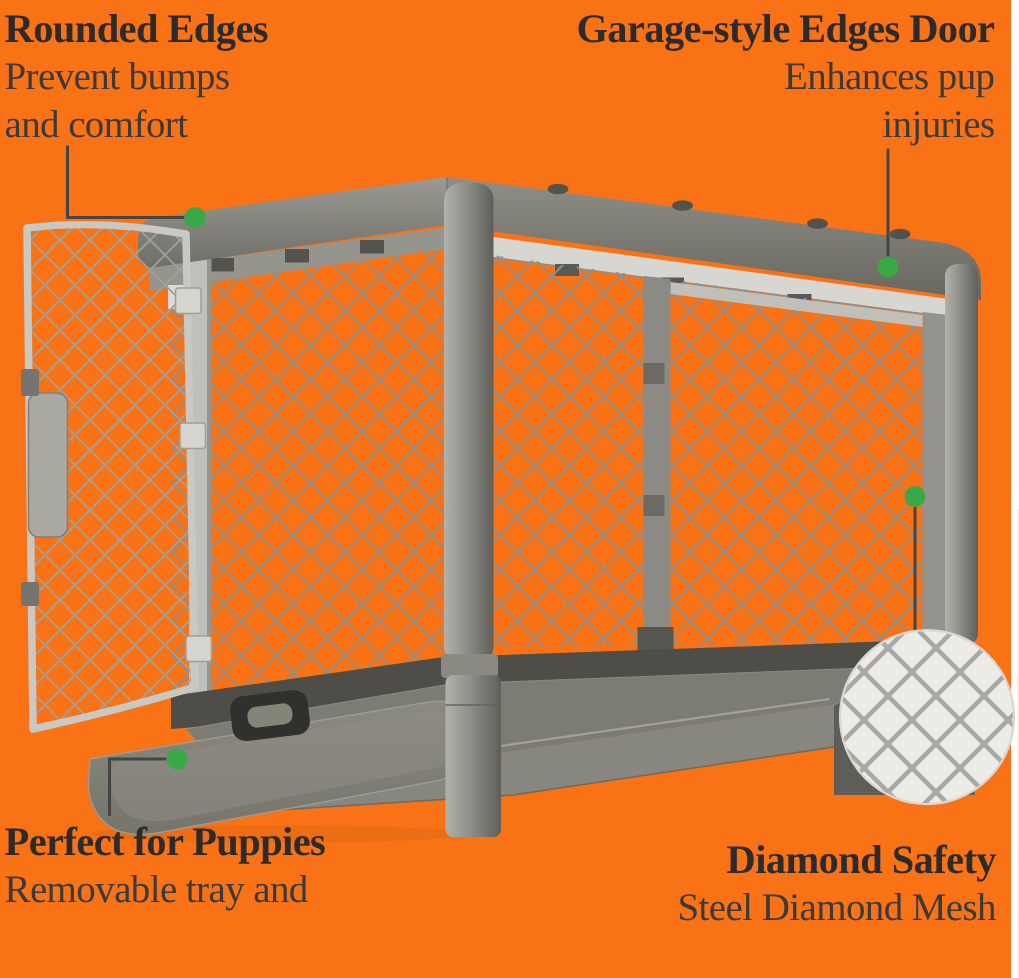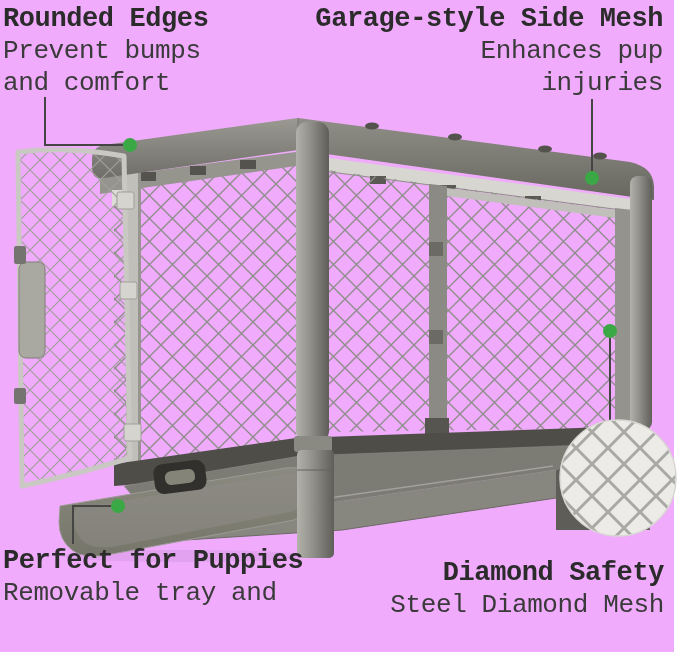--- a/index.html
+++ b/index.html
@@ -1,18 +1,18 @@
 <!DOCTYPE html>
 <html><head>
 <meta charset="utf-8">
 <style>
   html,body{margin:0;padding:0;background:#ffffff;}
   body{width:679px;height:652px;overflow:hidden;}
-  .stage{position:relative;width:674px;height:652px;background:#f0abfc;
-         font-family:Liberation Mono, monospace;}
+  .stage{position:relative;width:674px;height:652px;background:#f97316;
+         font-family:Liberation Serif, serif;}
   .art{position:absolute;left:0;top:0;width:679px;height:652px;display:block;}
   .callout{position:absolute;color:#333;letter-spacing:-0.4px;}
   .callout .c-title{font-weight:bold;font-size:27px;line-height:32px;color:#2b2b2b;}
   .callout .c-line{font-size:26px;line-height:32px;color:#3a3a3a;}
   .tl{left:3px;top:3px;text-align:left;}
   .tr{right:11px;top:3px;text-align:right;}
   .bl{left:3px;top:545px;text-align:left;}
   .br{right:10px;top:557px;text-align:right;}
 </style>
 </head>
@@ -162,21 +162,21 @@
     </g>
   </svg>
 
   <div class="callout tl">
     <div class="c-title">Rounded Edges</div>
     <div class="c-line">Prevent bumps</div>
     <div class="c-line">and comfort</div>
   </div>
 
   <div class="callout tr">
-    <div class="c-title">Garage-style Side Mesh</div>
+    <div class="c-title">Garage-style Edges Door</div>
     <div class="c-line">Enhances pup</div>
     <div class="c-line">injuries</div>
   </div>
 
   <div class="callout bl">
     <div class="c-title">Perfect for Puppies</div>
     <div class="c-line">Removable tray and</div>
   </div>
 
   <div class="callout br">

